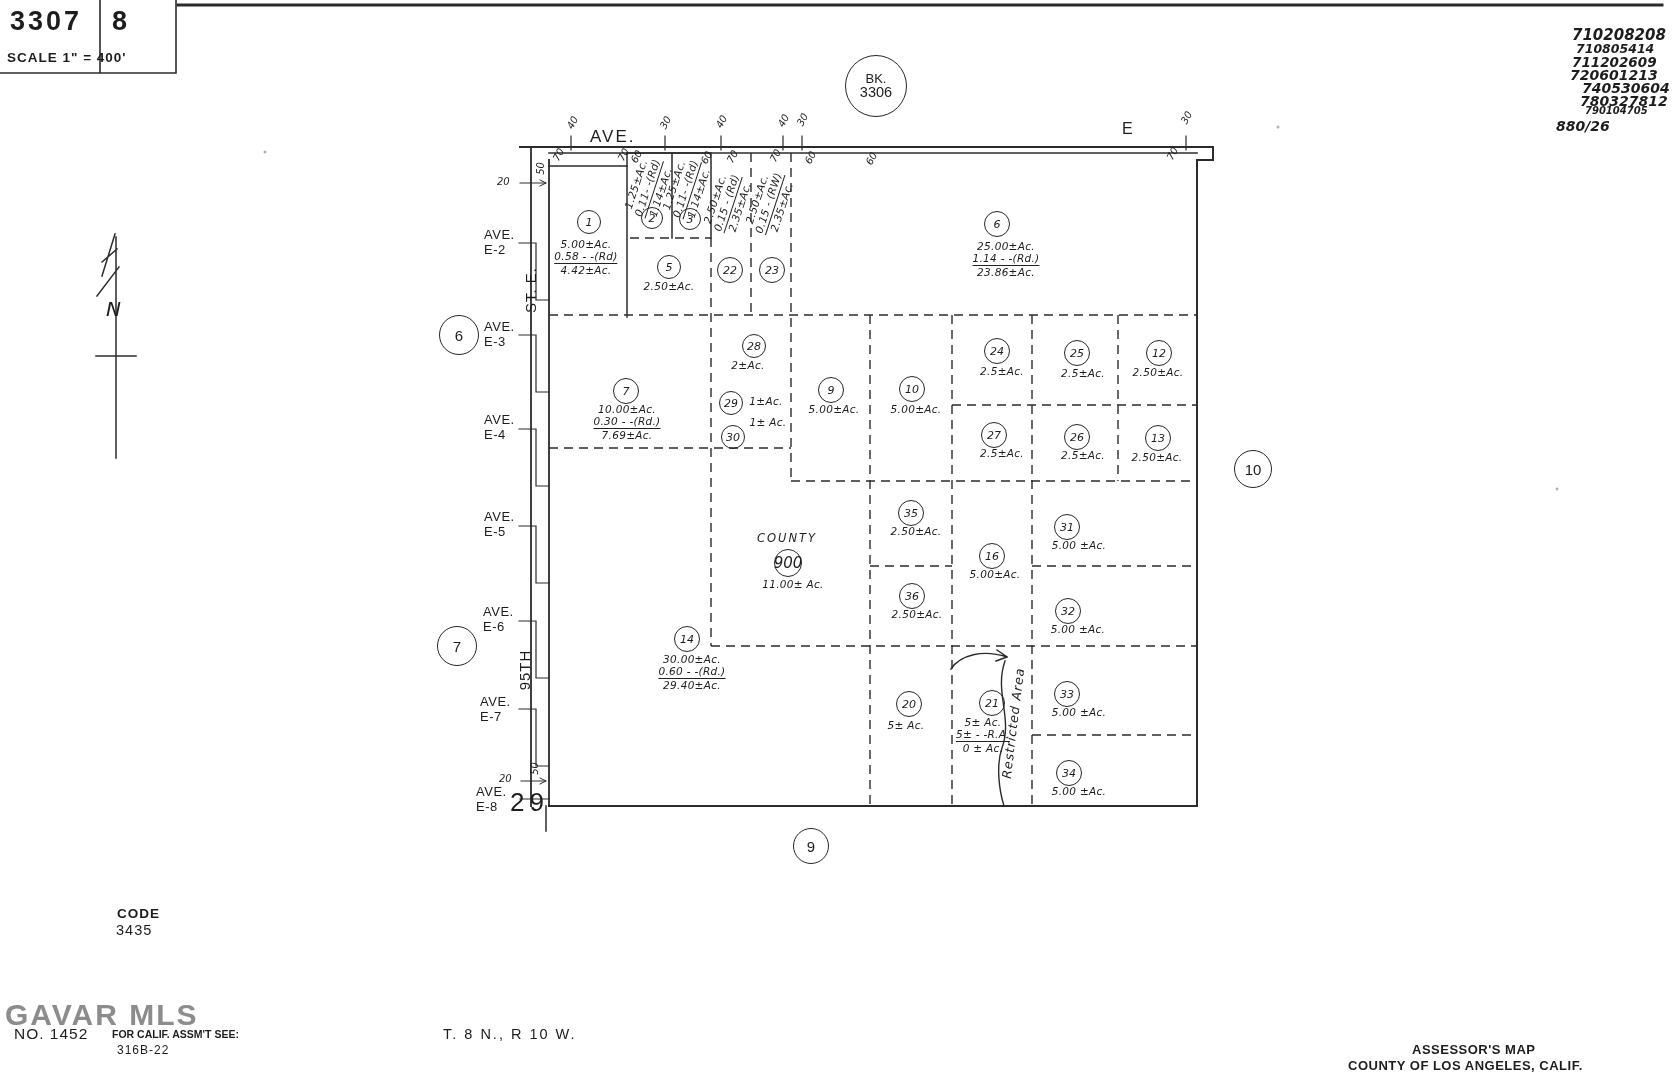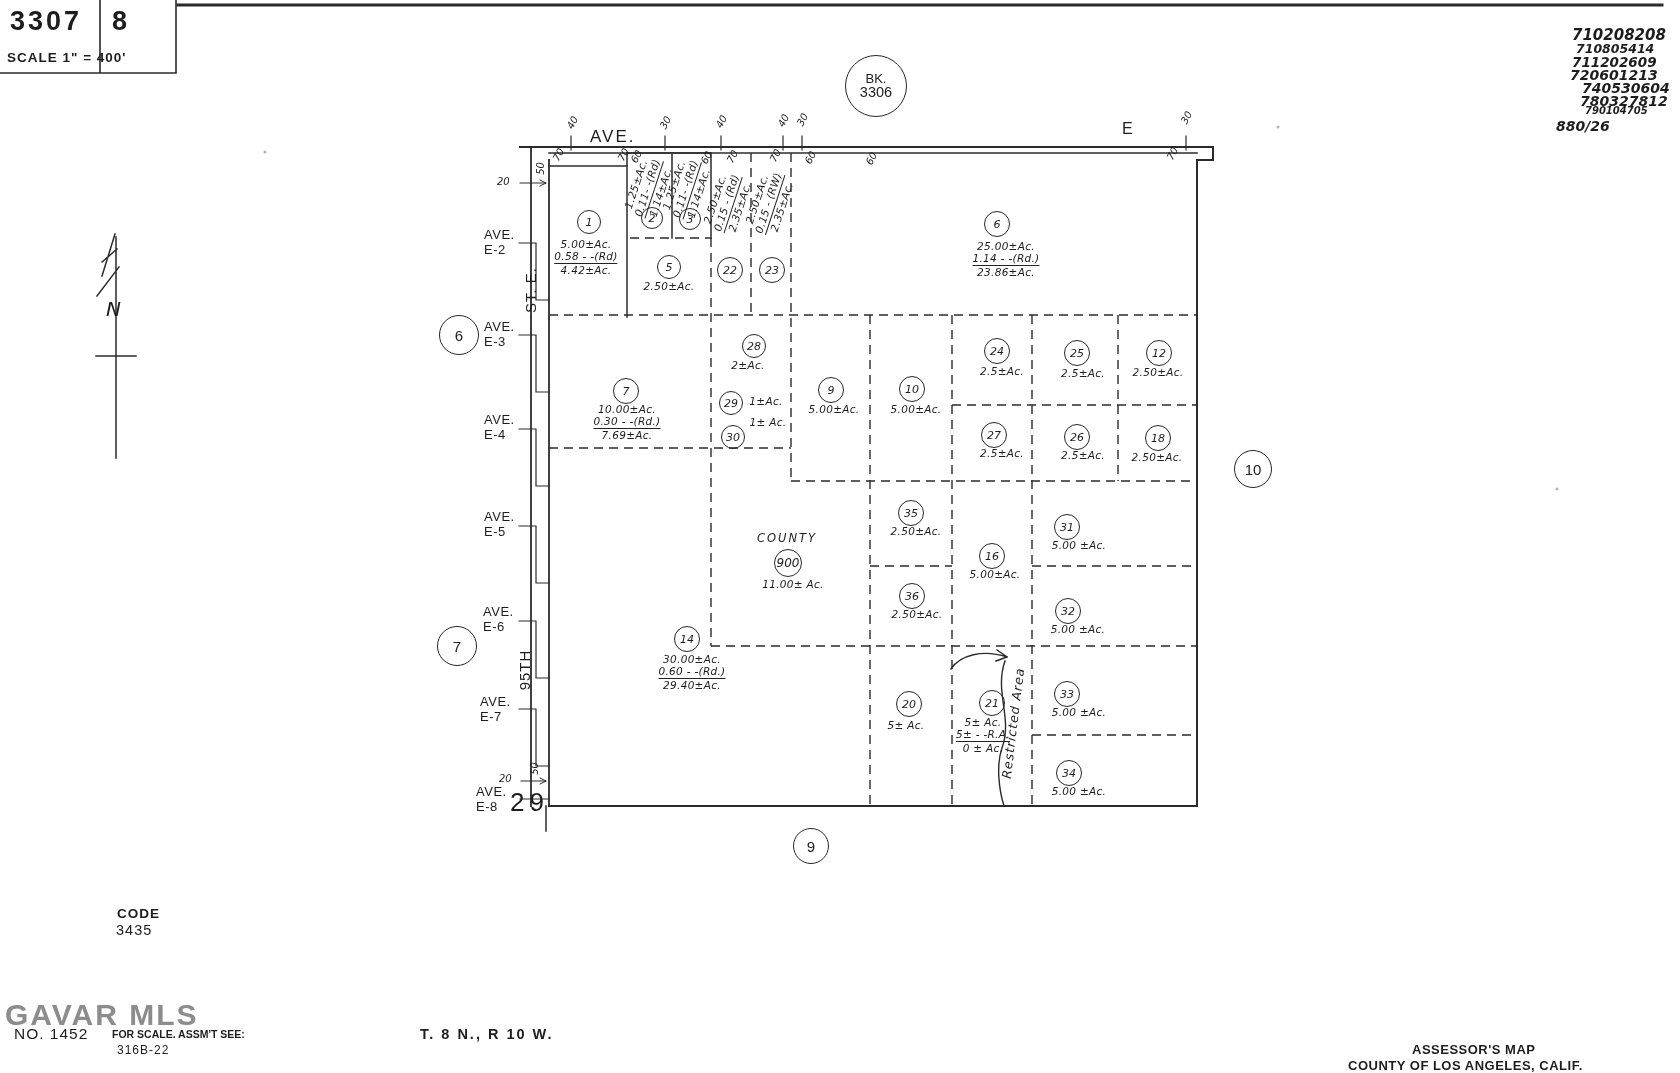--- a/index.html
+++ b/index.html
@@ -36,21 +36,21 @@
   .ptop{position:absolute;transform:translateX(-50%);font-family:"DejaVu Sans",sans-serif;font-style:italic;
         font-size:11.5px;letter-spacing:2px;white-space:nowrap;}
   .restricted{left:1013px;top:723px;transform:translate(-50%,-50%) rotate(-83deg);font-size:12.5px;letter-spacing:1px;white-space:nowrap;}
   
   .code1{left:117px;top:906px;font-size:13.5px;font-weight:600;letter-spacing:1px;}
   .code2{left:116px;top:922px;font-size:14.5px;letter-spacing:1px;}
   .wm2{left:5px;top:998px;font-size:30px;font-weight:700;color:#787878;letter-spacing:2px;opacity:.85;white-space:nowrap;}
   .no1452{left:14px;top:1025px;font-size:15.5px;letter-spacing:1px;}
   .prev1{left:112px;top:1028px;font-size:10.5px;font-weight:700;}
   .prev2{left:117px;top:1043px;font-size:12px;letter-spacing:1px;}
-  .township{left:420px;top:1026px;font-size:14.5px;letter-spacing:2px;font-weight:700;white-space:nowrap;}
+  .township{left:443px;top:1026px;font-size:14.5px;letter-spacing:2px;font-weight:400;white-space:nowrap;}
   .assr1{left:1412px;top:1042px;font-size:13px;font-weight:700;letter-spacing:.5px;}
   .assr2{left:1348px;top:1058px;font-size:13px;font-weight:700;letter-spacing:.5px;white-space:nowrap;}
 </style>
 </head>
 <body>
 
 <div class="page">
 
   <svg width="1680" height="1073" viewBox="0 0 1680 1073">
     <g stroke="#2b2b2b" fill="none" stroke-linecap="square">
@@ -110,21 +110,21 @@
   <div class="abs stE">ST. E.</div>
   <div class="abs n95">95TH</div>
   <div class="abs s29 ">29</div>
   <div class="abs compassN hw">N</div>
   <div class="abs restricted hw">Restricted Area</div>
 
   <div class="abs code1">CODE</div>
   <div class="abs code2">3435</div>
   <div class="abs wm2">GAVAR MLS</div>
   <div class="abs no1452">NO. 1452</div>
-  <div class="abs prev1">FOR SCALE. ASSM'T SEE:</div>
+  <div class="abs prev1">FOR CALIF. ASSM'T SEE:</div>
   <div class="abs prev2">316B-22</div>
   <div class="abs township">T. 8 N., R 10 W.</div>
   <div class="abs assr1">ASSESSOR'S MAP</div>
   <div class="abs assr2">COUNTY OF LOS ANGELES, CALIF.</div>
 
   <div id="dyn">
       <div class="rec" style="left: 1572px; top: 26px; font-size: 15px;">710208208</div>
       <div class="rec" style="left: 1576px; top: 41px; font-size: 12.5px;">710805414</div>
       <div class="rec" style="left: 1572px; top: 54px; font-size: 13.5px;">711202609</div>
       <div class="rec" style="left: 1570px; top: 67px; font-size: 14px;">720601213</div>
@@ -295,21 +295,21 @@
       <div class="pl" style="left: 1002px; top: 447px; transform: translateX(-50%);">
         <div class="ln">2.5±Ac.</div>
       </div>
       <div class="pc" style="left: 1064px; top: 424px; height: 24px; width: 24px;">
         <span>26</span>
       </div>
       <div class="pl" style="left: 1083px; top: 449px; transform: translateX(-50%);">
         <div class="ln">2.5±Ac.</div>
       </div>
       <div class="pc" style="left: 1145px; top: 425px; height: 24px; width: 24px;">
-        <span>18</span>
+        <span>13</span>
       </div>
       <div class="pl" style="left: 1157px; top: 451px; transform: translateX(-50%);">
         <div class="ln">2.50±Ac.</div>
       </div>
       <div class="pc" style="left: 898px; top: 500px; height: 24px; width: 24px;">
         <span>35</span>
       </div>
       <div class="pl" style="left: 916px; top: 525px; transform: translateX(-50%);">
         <div class="ln">2.50±Ac.</div>
       </div>
@@ -332,21 +332,21 @@
         <div class="ln">2.50±Ac.</div>
       </div>
       <div class="pc" style="left: 1055px; top: 598px; height: 24px; width: 24px;">
         <span>32</span>
       </div>
       <div class="pl" style="left: 1078px; top: 623px; transform: translateX(-50%);">
         <div class="ln">5.00 ±Ac.</div>
       </div>
       <div class="ptop" style="left: 787px; top: 531px;">COUNTY</div>
       <div class="pc" style="left: 774px; top: 549px; height: 26px; width: 26px;">
-        <span style="font-size: 12px;">900</span>
+        <span style="font-size: 15px;">900</span>
       </div>
       <div class="pl" style="left: 793px; top: 578px; transform: translateX(-50%);">
         <div class="ln">11.00± Ac.</div>
       </div>
       <div class="pc" style="left: 674px; top: 626px; height: 24px; width: 24px;">
         <span>14</span>
       </div>
       <div class="pl" style="left: 692px; top: 653px; transform: translateX(-50%);">
         <div class="ln">30.00±Ac.</div>
         <div class="ln u">0.60 - -(Rd.)</div>

